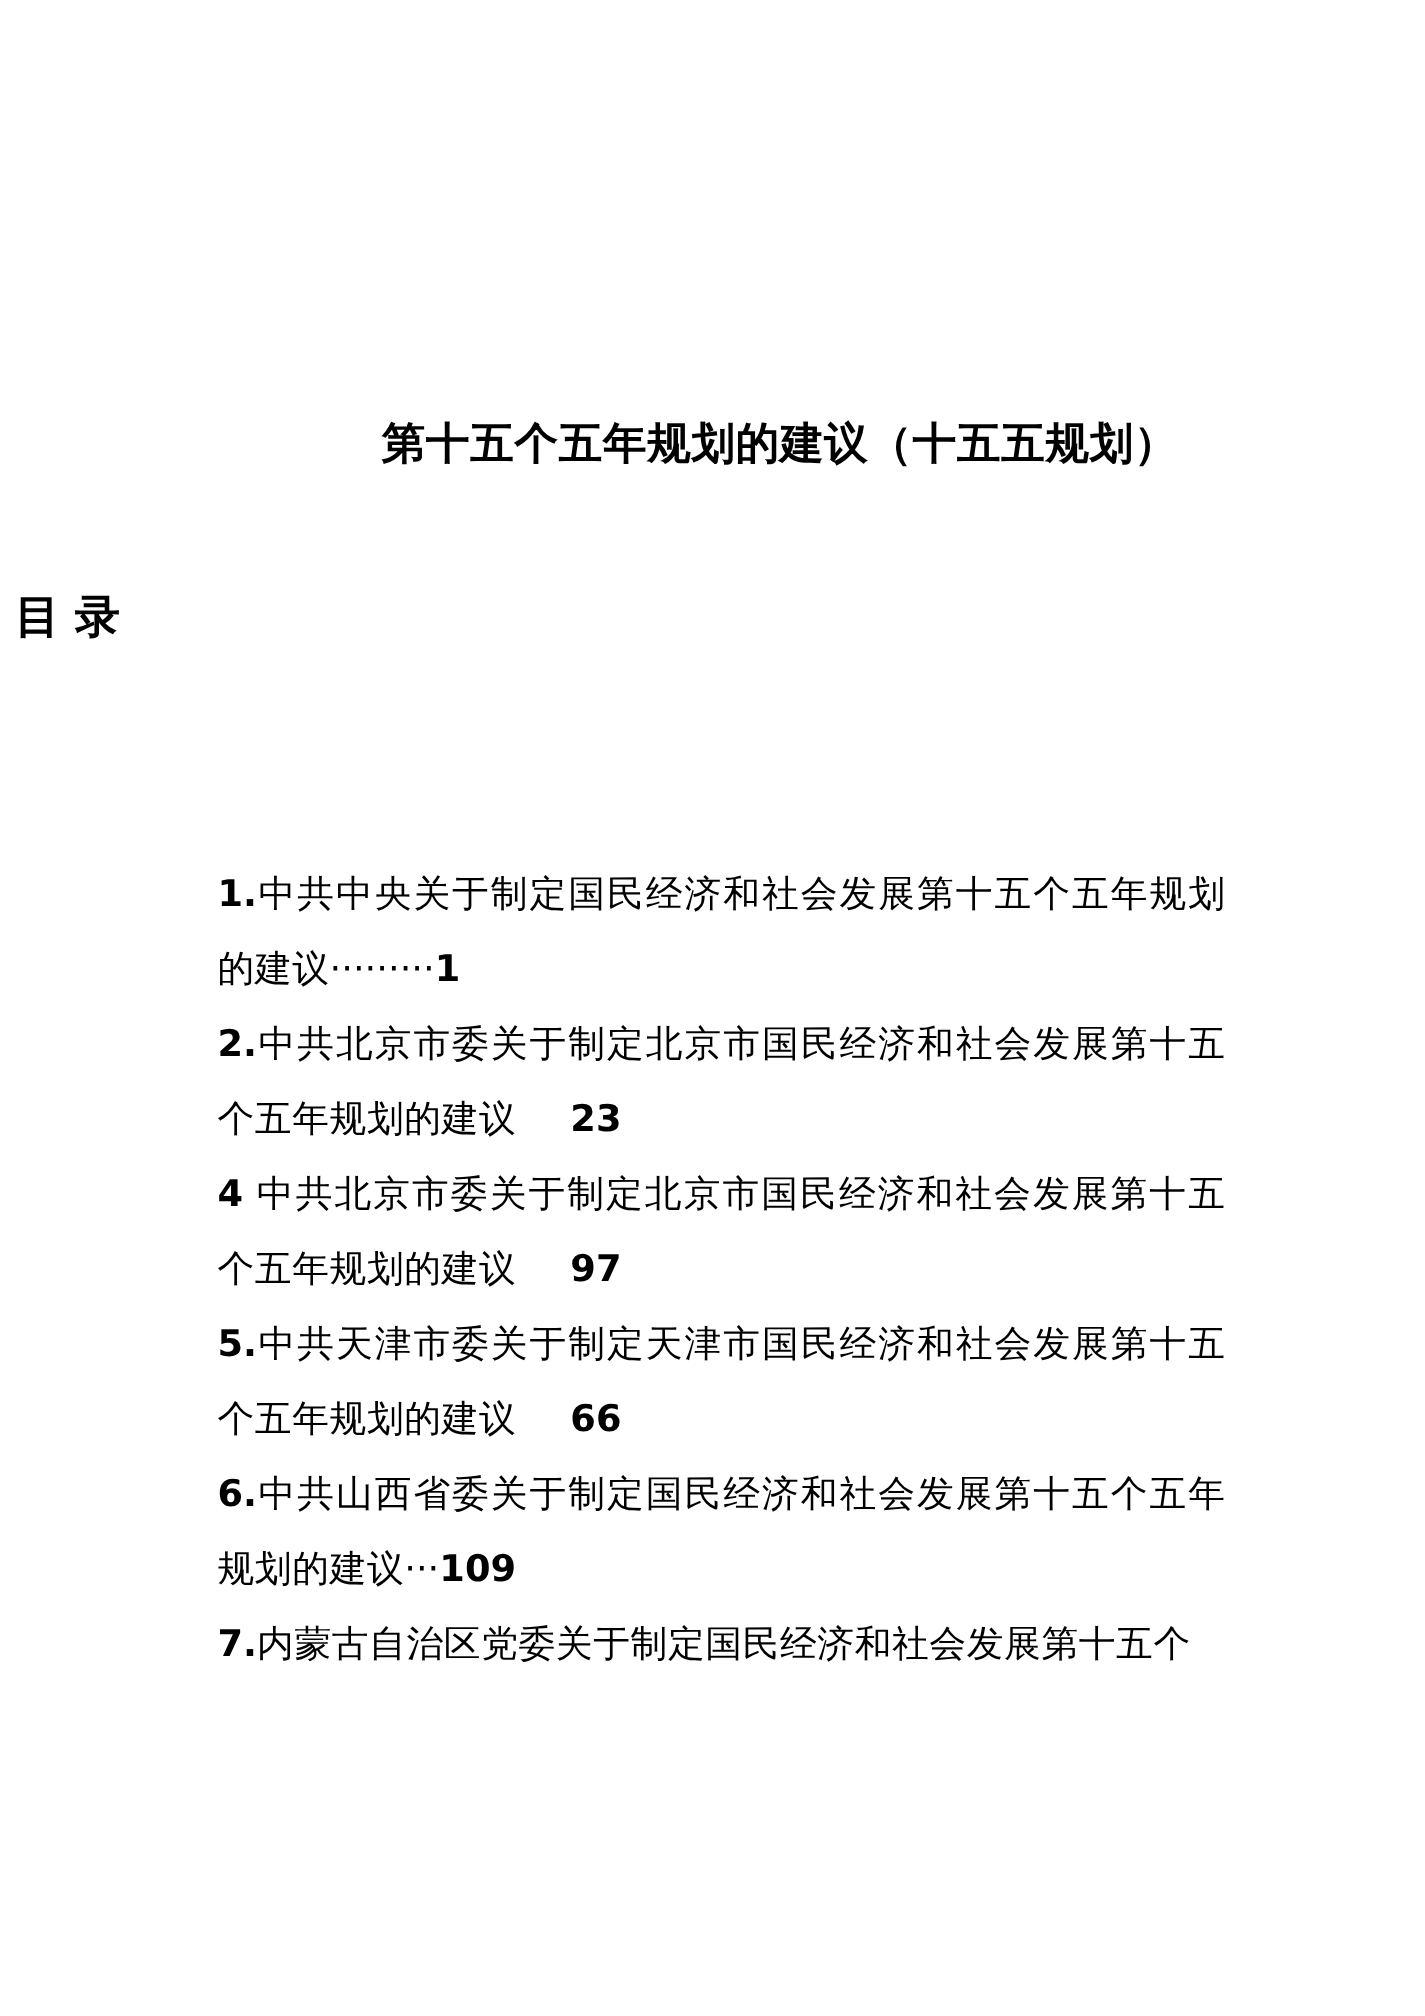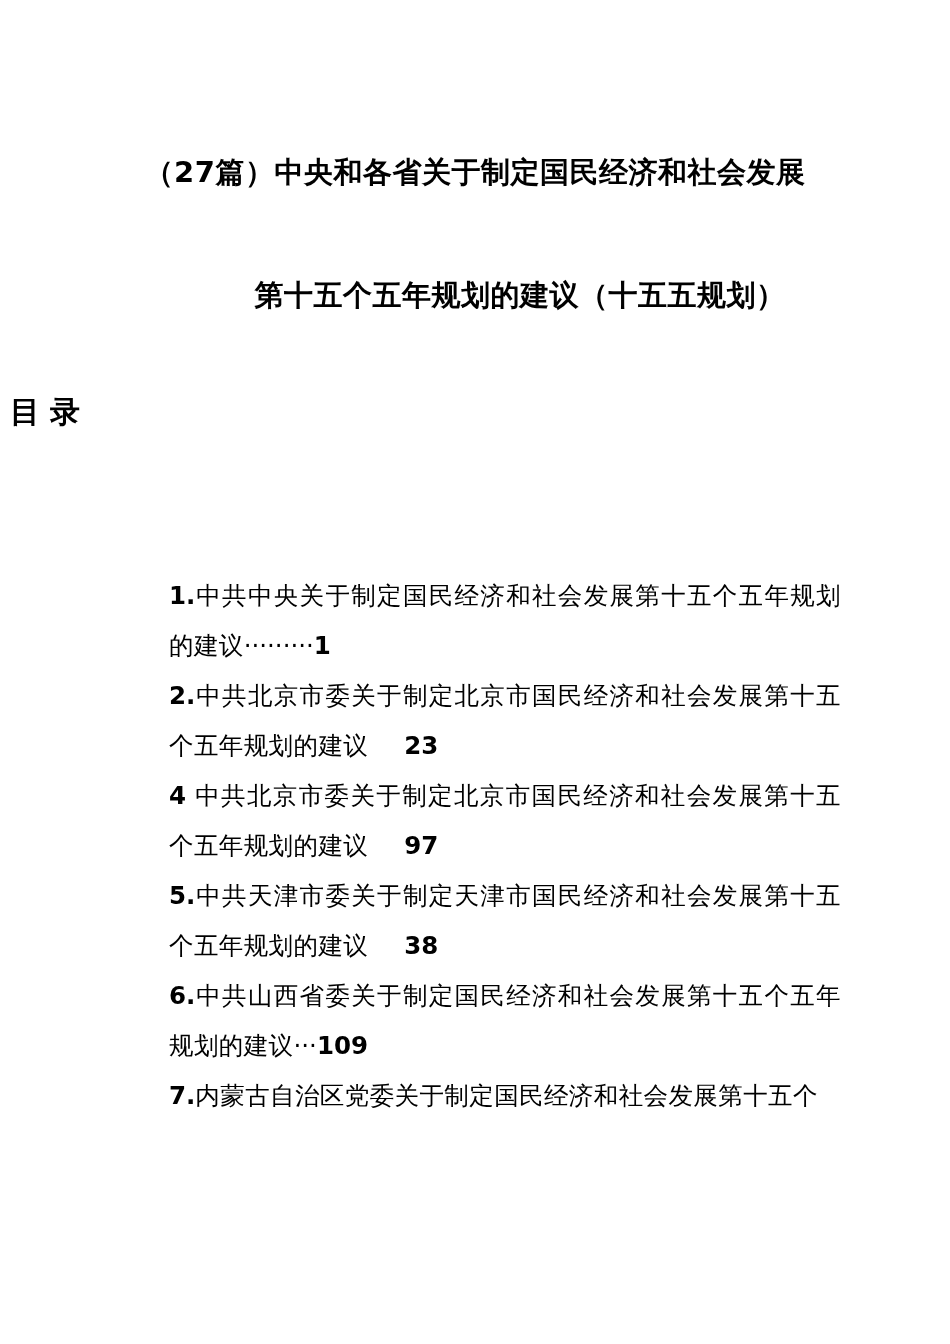--- a/index.html
+++ b/index.html
@@ -53,21 +53,20 @@
     text-indent: 10px;
     line-height: 1.2;
   }
 
   
   .toc-list {
     position: absolute;
     left: 145px;
     top: 571px;
     width: 672px;
-    margin-left: 24px;
   }
   .toc-entry {
     font-size: 24.5px;
     line-height: 50px;
     letter-spacing: 0.4px;
     text-align: justify;
     text-justify: inter-ideograph;
     word-break: break-all;
     margin: 0;
     padding: 0;
@@ -89,28 +88,27 @@
   .toc-page {
     font-weight: bold;
     letter-spacing: 0;
   }
 </style>
 </head>
 <body>
 
 <div class="page">
 
-  <div class="doc-title title-line-1">（27篇）中央和各省关于制定国民经济和社会发展</div>
 
   <div class="doc-title title-line-2">第十五个五年规划的建议（十五五规划）</div>
 
   <div class="toc-heading">目录</div>
 
   <div class="toc-list">
       <div class="toc-entry"><span class="toc-num">1.</span><span class="toc-label">中共中央关于制定国民经济和社会发展第十五个五年规划的建议</span><span class="toc-leader">·········</span><span class="toc-page">1</span></div>
       <div class="toc-entry"><span class="toc-num">2.</span><span class="toc-label">中共北京市委关于制定北京市国民经济和社会发展第十五个五年规划的建议</span><span class="toc-gap"></span><span class="toc-page">23</span></div>
       <div class="toc-entry"><span class="toc-num">4</span><span class="toc-label"> 中共北京市委关于制定北京市国民经济和社会发展第十五个五年规划的建议</span><span class="toc-gap"></span><span class="toc-page">97</span></div>
-      <div class="toc-entry"><span class="toc-num">5.</span><span class="toc-label">中共天津市委关于制定天津市国民经济和社会发展第十五个五年规划的建议</span><span class="toc-gap"></span><span class="toc-page">38</span></div>
+      <div class="toc-entry"><span class="toc-num">5.</span><span class="toc-label">中共天津市委关于制定天津市国民经济和社会发展第十五个五年规划的建议</span><span class="toc-gap"></span><span class="toc-page">66</span></div>
       <div class="toc-entry"><span class="toc-num">6.</span><span class="toc-label">中共山西省委关于制定国民经济和社会发展第十五个五年规划的建议</span><span class="toc-leader">···</span><span class="toc-page">109</span></div>
       <div class="toc-entry"><span class="toc-num">7.</span><span class="toc-label">内蒙古自治区党委关于制定国民经济和社会发展第十五个</span></div>
     </div>
 
 </div>
 
 </body></html>

